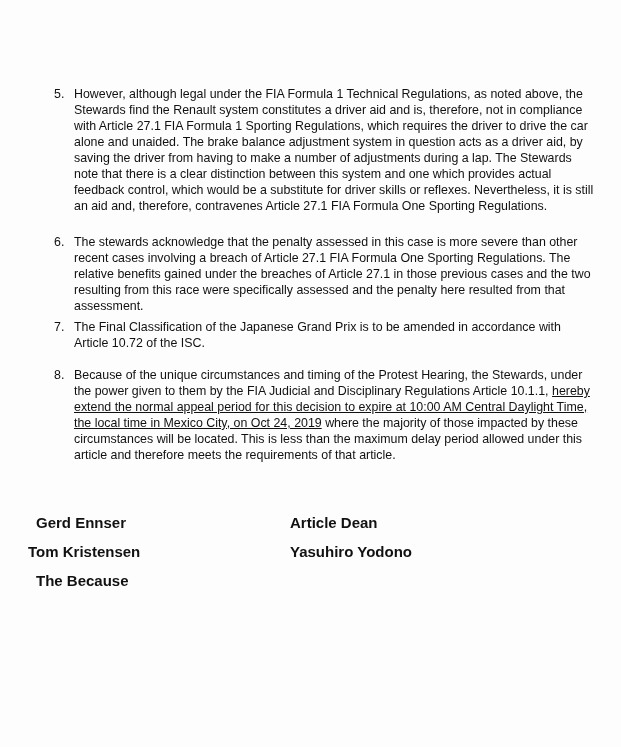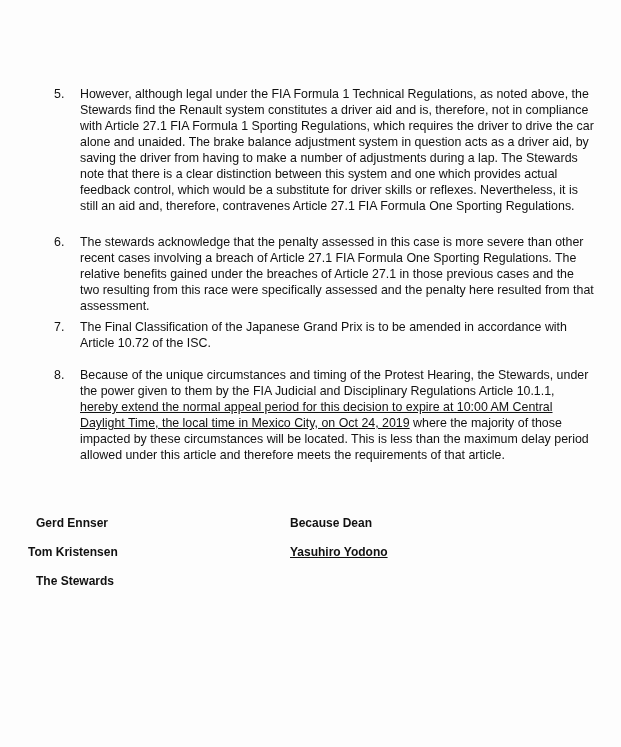--- a/index.html
+++ b/index.html
@@ -1,22 +1,22 @@
 <!DOCTYPE html>
 <html><head>
   <meta charset="utf-8">
   <style>
     html, body { margin: 0; padding: 0; background: #ffffff; }
     body { width: 621px; height: 747px; overflow: hidden; position: relative; color: #111; font-family: "Liberation Sans", sans-serif; }
     .page { position: absolute; left: 0; top: 0; width: 621px; height: 747px; background: #fdfdfd; }
     .para { position: absolute; left: 54px; width: 540px; font-size: 12.4px; line-height: 16px; }
     .num { position: absolute; left: 0; top: 0; width: 18px; }
-    .txt { margin-left: 26px; display: block; }
+    .txt { margin-left: 20px; display: block; }
     .u { text-decoration: underline; }
-    .sig { position: absolute; font-weight: bold; font-size: 12px; line-height: 16px; }
+    .sig { position: absolute; font-weight: bold; font-size: 15px; line-height: 16px; }
   </style>
 </head>
 <body>
 
 <div class="page">
 
   <div class="para" style="top:86px;">
     <span class="num">5.</span>
     <span class="txt">However, although legal under the FIA Formula 1 Technical Regulations, as noted above, the Stewards find the Renault system constitutes a driver aid and is, therefore, not in compliance with Article 27.1 FIA Formula 1 Sporting Regulations, which requires the driver to drive the car alone and unaided. The brake balance adjustment system in question acts as a driver aid, by saving the driver from having to make a number of adjustments during a lap. The Stewards note that there is a clear distinction between this system and one which provides actual feedback control, which would be a substitute for driver skills or reflexes.  Nevertheless, it is still an aid and, therefore, contravenes Article 27.1 FIA Formula One Sporting Regulations.</span>
   </div>
@@ -30,18 +30,18 @@
     <span class="num">7.</span>
     <span class="txt">The Final Classification of the Japanese Grand Prix is to be amended in accordance with Article 10.72 of the ISC.</span>
   </div>
 
   <div class="para" style="top:367px;">
     <span class="num">8.</span>
     <span class="txt"><span>Because of the unique circumstances and timing of the Protest Hearing, the Stewards, under the power given to them by the FIA Judicial and Disciplinary Regulations Article 10.1.1, </span><span class="u">hereby extend the normal appeal period for this decision to expire at 10:00 AM Central Daylight Time, the local time in Mexico City, on Oct 24, 2019</span><span> where the majority of those impacted by these circumstances will be located.  This is less than the maximum delay period allowed under this article and therefore meets the requirements of that article.</span></span>
   </div>
 
   <div class="sig" style="left:36px; top:515px;">Gerd Ennser</div>
-  <div class="sig" style="left:290px; top:515px;">Because Dean</div>
+  <div class="sig" style="left:290px; top:515px;">Article Dean</div>
   <div class="sig" style="left:28px; top:544px;">Tom Kristensen</div>
-  <div class="sig" style="left:290px; top:544px;text-decoration:underline;">Yasuhiro Yodono</div>
-  <div class="sig" style="left:36px; top:573px;">The Stewards</div>
+  <div class="sig" style="left:290px; top:544px;">Yasuhiro Yodono</div>
+  <div class="sig" style="left:36px; top:573px;">The Because</div>
 
 </div>
 
 </body></html>

